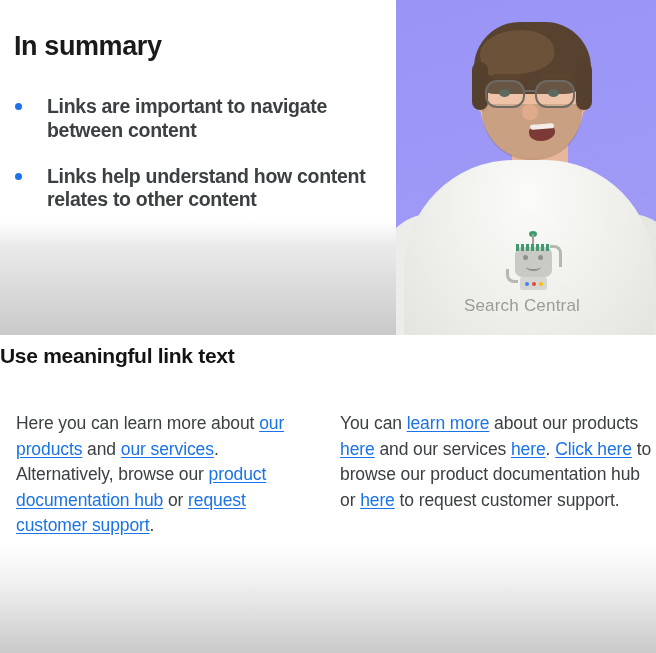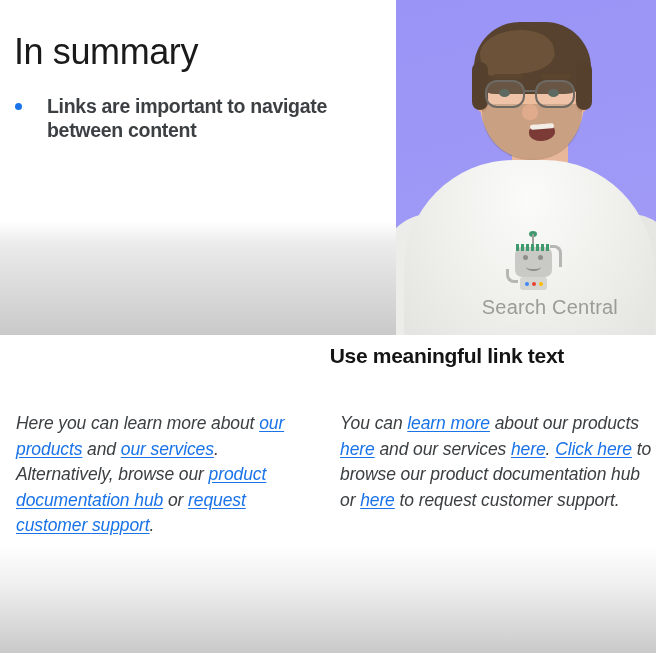--- a/index.html
+++ b/index.html
@@ -35,22 +35,22 @@
     height: 335px;
     background: linear-gradient(to bottom,
                 #ffffff 0%, #ffffff 66%,
                 #ebebeb 73%, #d2d2d2 93%, #c9c9c9 100%);
     overflow: hidden;
   }
 
   .slide-title {
     position: absolute;
     left: 14px; top: 31px;
-    font-size: 36px;
-    font-weight: normal;
+    font-size: 27px;
+    font-weight: bold;
     color: #1a1a1a;
     letter-spacing: -0.4px;
   }
 
   .bullet-list {
     position: absolute;
     left: 0; top: 95px;
     width: 396px;
     list-style: none;
   }
@@ -327,24 +327,24 @@
     top: 51px;
     width: 4px; height: 4px;
     border-radius: 50%;
   }
   .sl-dot1 { left: 23px; background: #4285f4; }
   .sl-dot2 { left: 30px; background: #ea4335; }
   .sl-dot3 { left: 37px; background: #fbbc05; }
 
   .shirt-text-main {
     position: absolute;
-    left: 52px; top: 296px;
+    left: 41px; top: 296px;
     width: 170px;
-    text-align: right;
-    font-size: 20px;
+    text-align: center;
+    font-size: 17px;
     color: #9b9c97;
     letter-spacing: 0.2px;
   }
   .shirt-text-sub {
     position: absolute;
     left: 52px; top: 314px;
     width: 170px;
     text-align: center;
     font-size: 9.5px;
     color: #a8a9a4;
@@ -360,33 +360,32 @@
     background: linear-gradient(to bottom,
                 #ffffff 0%, #ffffff 66%,
                 #f0f0f0 78%, #d6d6d6 93%, #c9c9c9 100%);
     overflow: hidden;
   }
 
   .section-heading {
     position: absolute;
     left: 0; top: 9px;
     width: 564px;
-    text-align: right;
+    text-align: left;
     font-size: 21px;
     font-weight: bold;
     color: #141414;
     letter-spacing: -0.3px;
   }
 
   .columns {
     position: absolute;
     left: 0; top: 76px;
     width: 656px;
     display: flex;
-    font-style: italic;
   }
 
   .col {
     font-size: 17.5px;
     line-height: 1.46;
     color: #3c4043;
     letter-spacing: -0.1px;
   }
   .col-good { width: 330px; padding-left: 16px; padding-right: 26px; }
   .col-bad  { width: 326px; padding-left: 10px; }
@@ -404,20 +403,24 @@
 
   <div class="video-frame">
 
     <div class="slide-pane">
       <div class="slide-title">In summary</div>
 
       <ul class="bullet-list">
         <li class="bullet-item">
           <span class="dot"></span>
           <span>Links are important to navigate between content</span>
+        </li>
+        <li class="bullet-item">
+          <span class="dot"></span>
+          <span>Links help understand how content relates to other content</span>
         </li>
       </ul>
     </div>
 
     <div class="presenter-pane">
       <div class="p-shoulder-l"></div>
       <div class="p-shoulder-r"></div>
       <div class="p-neck"></div>
       <div class="p-shirt"></div>
       <div class="p-head"></div>

